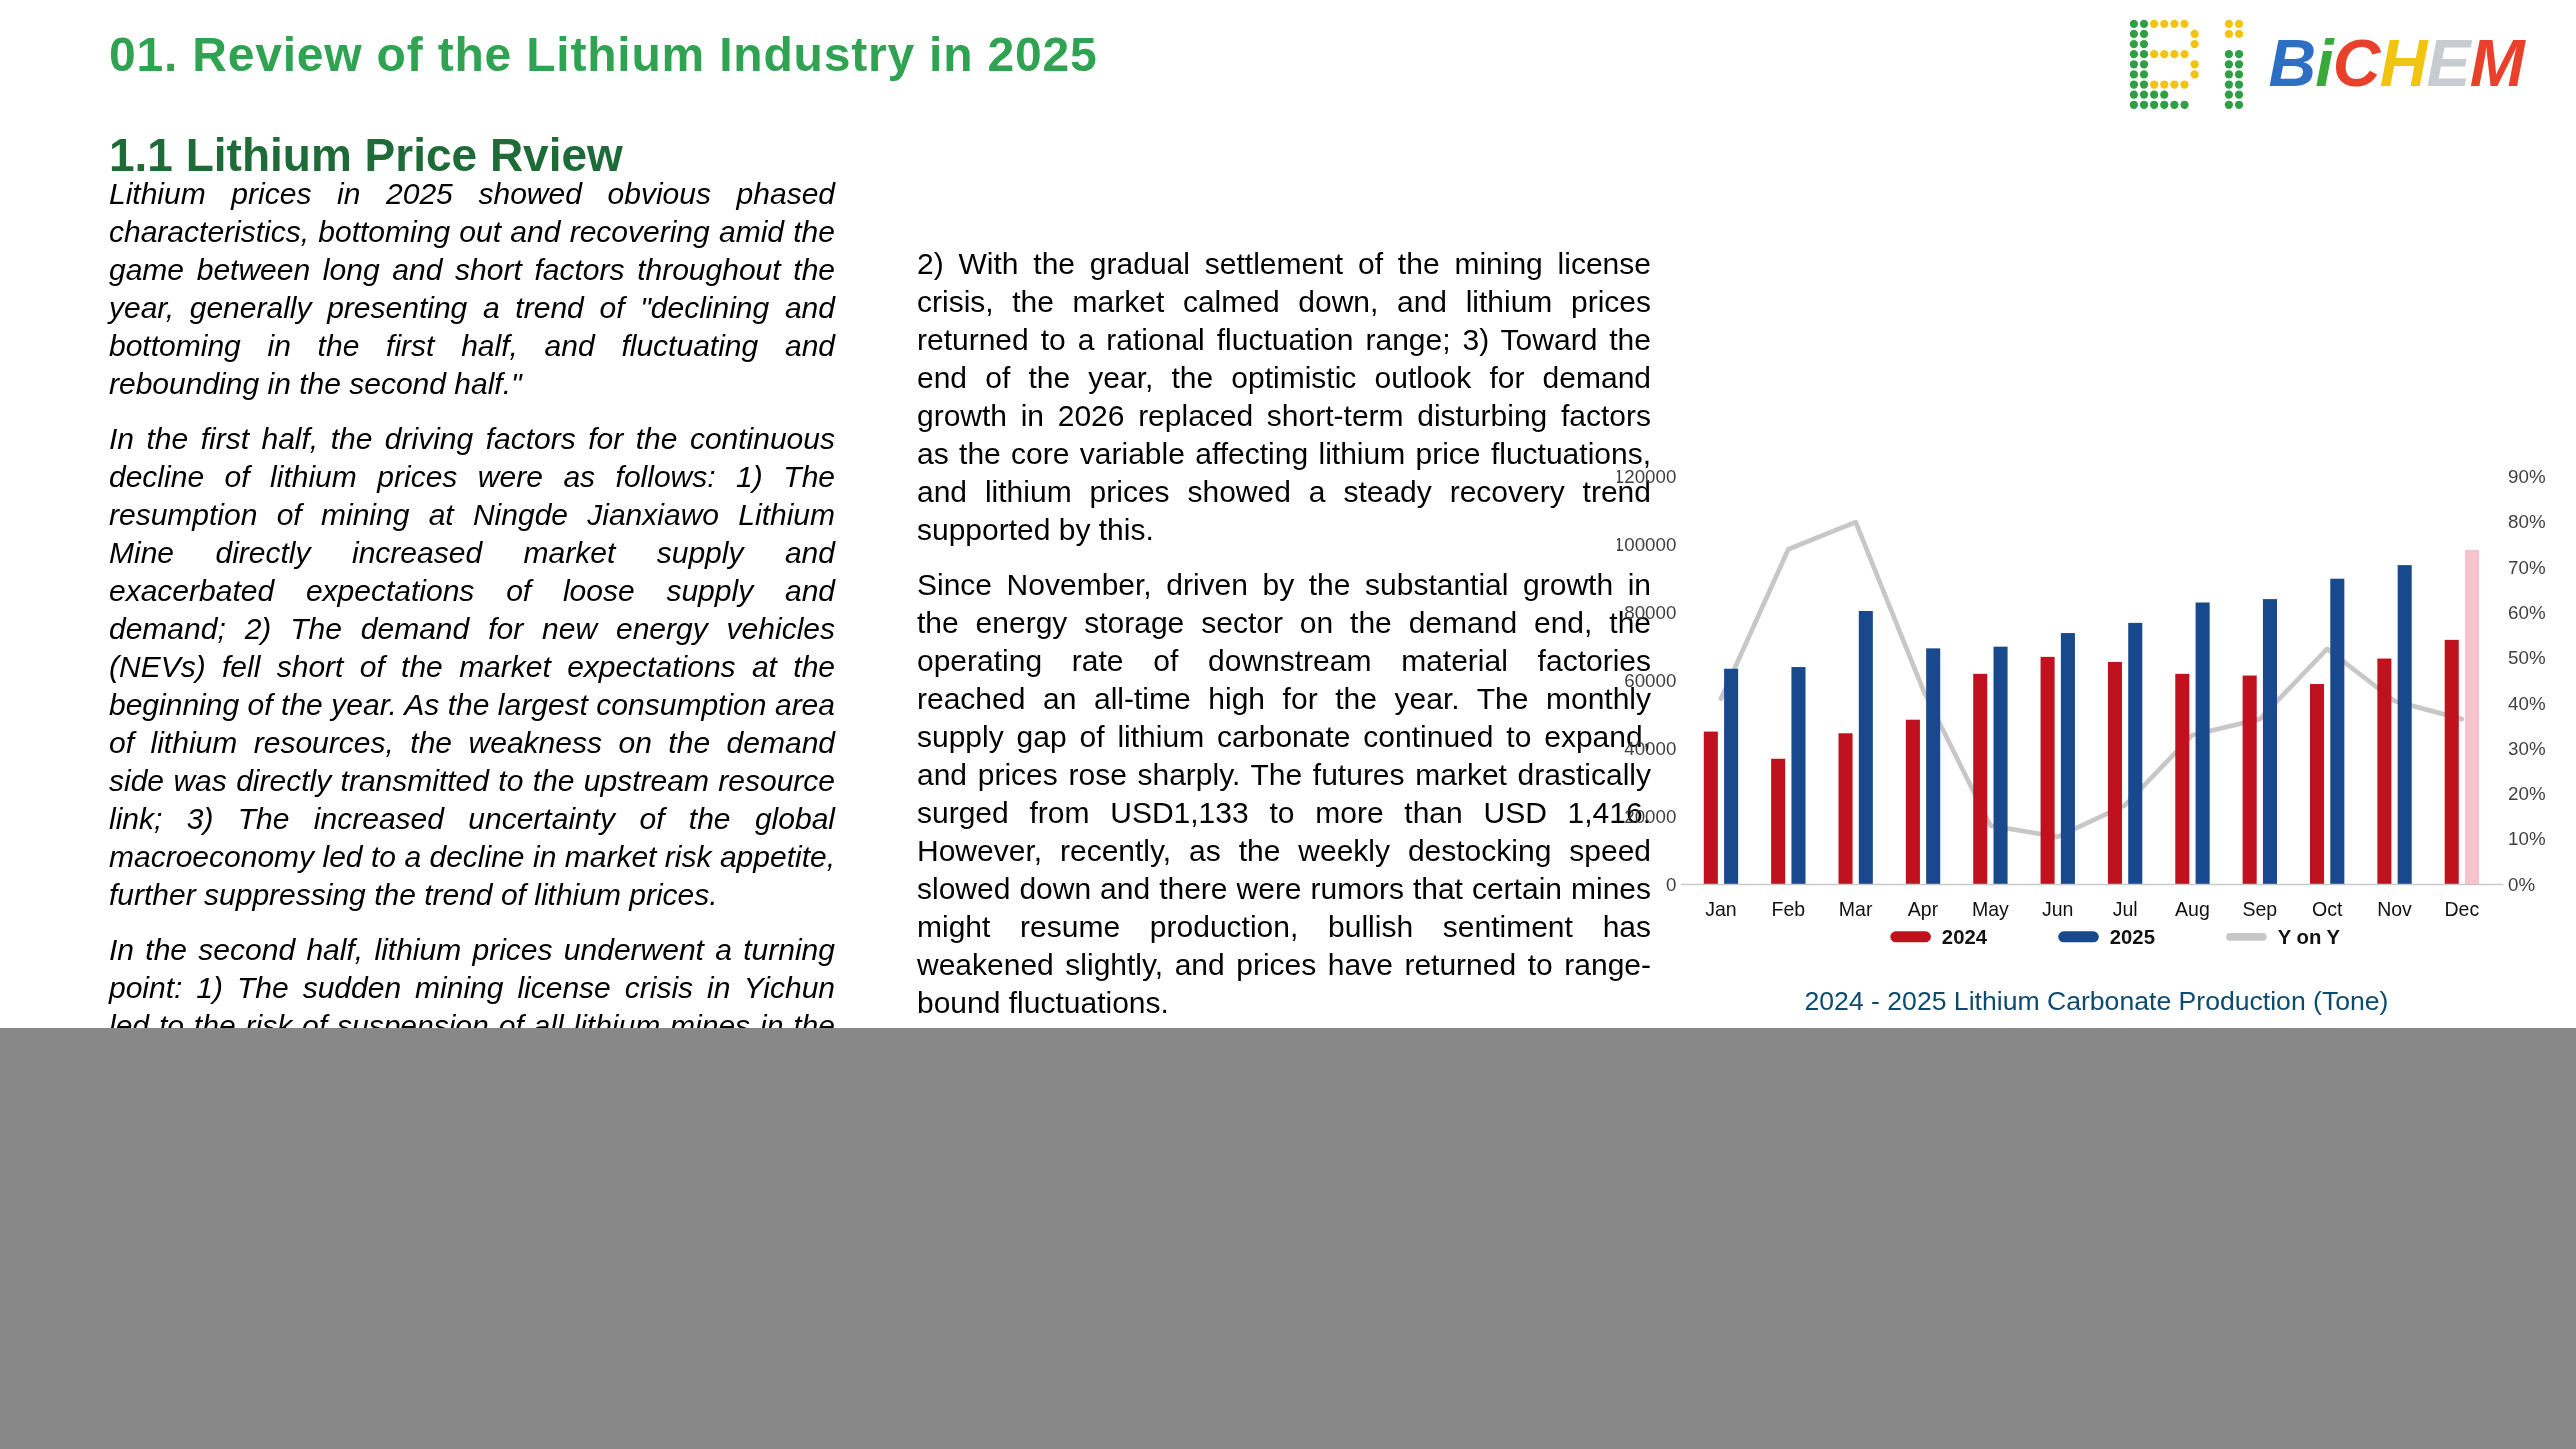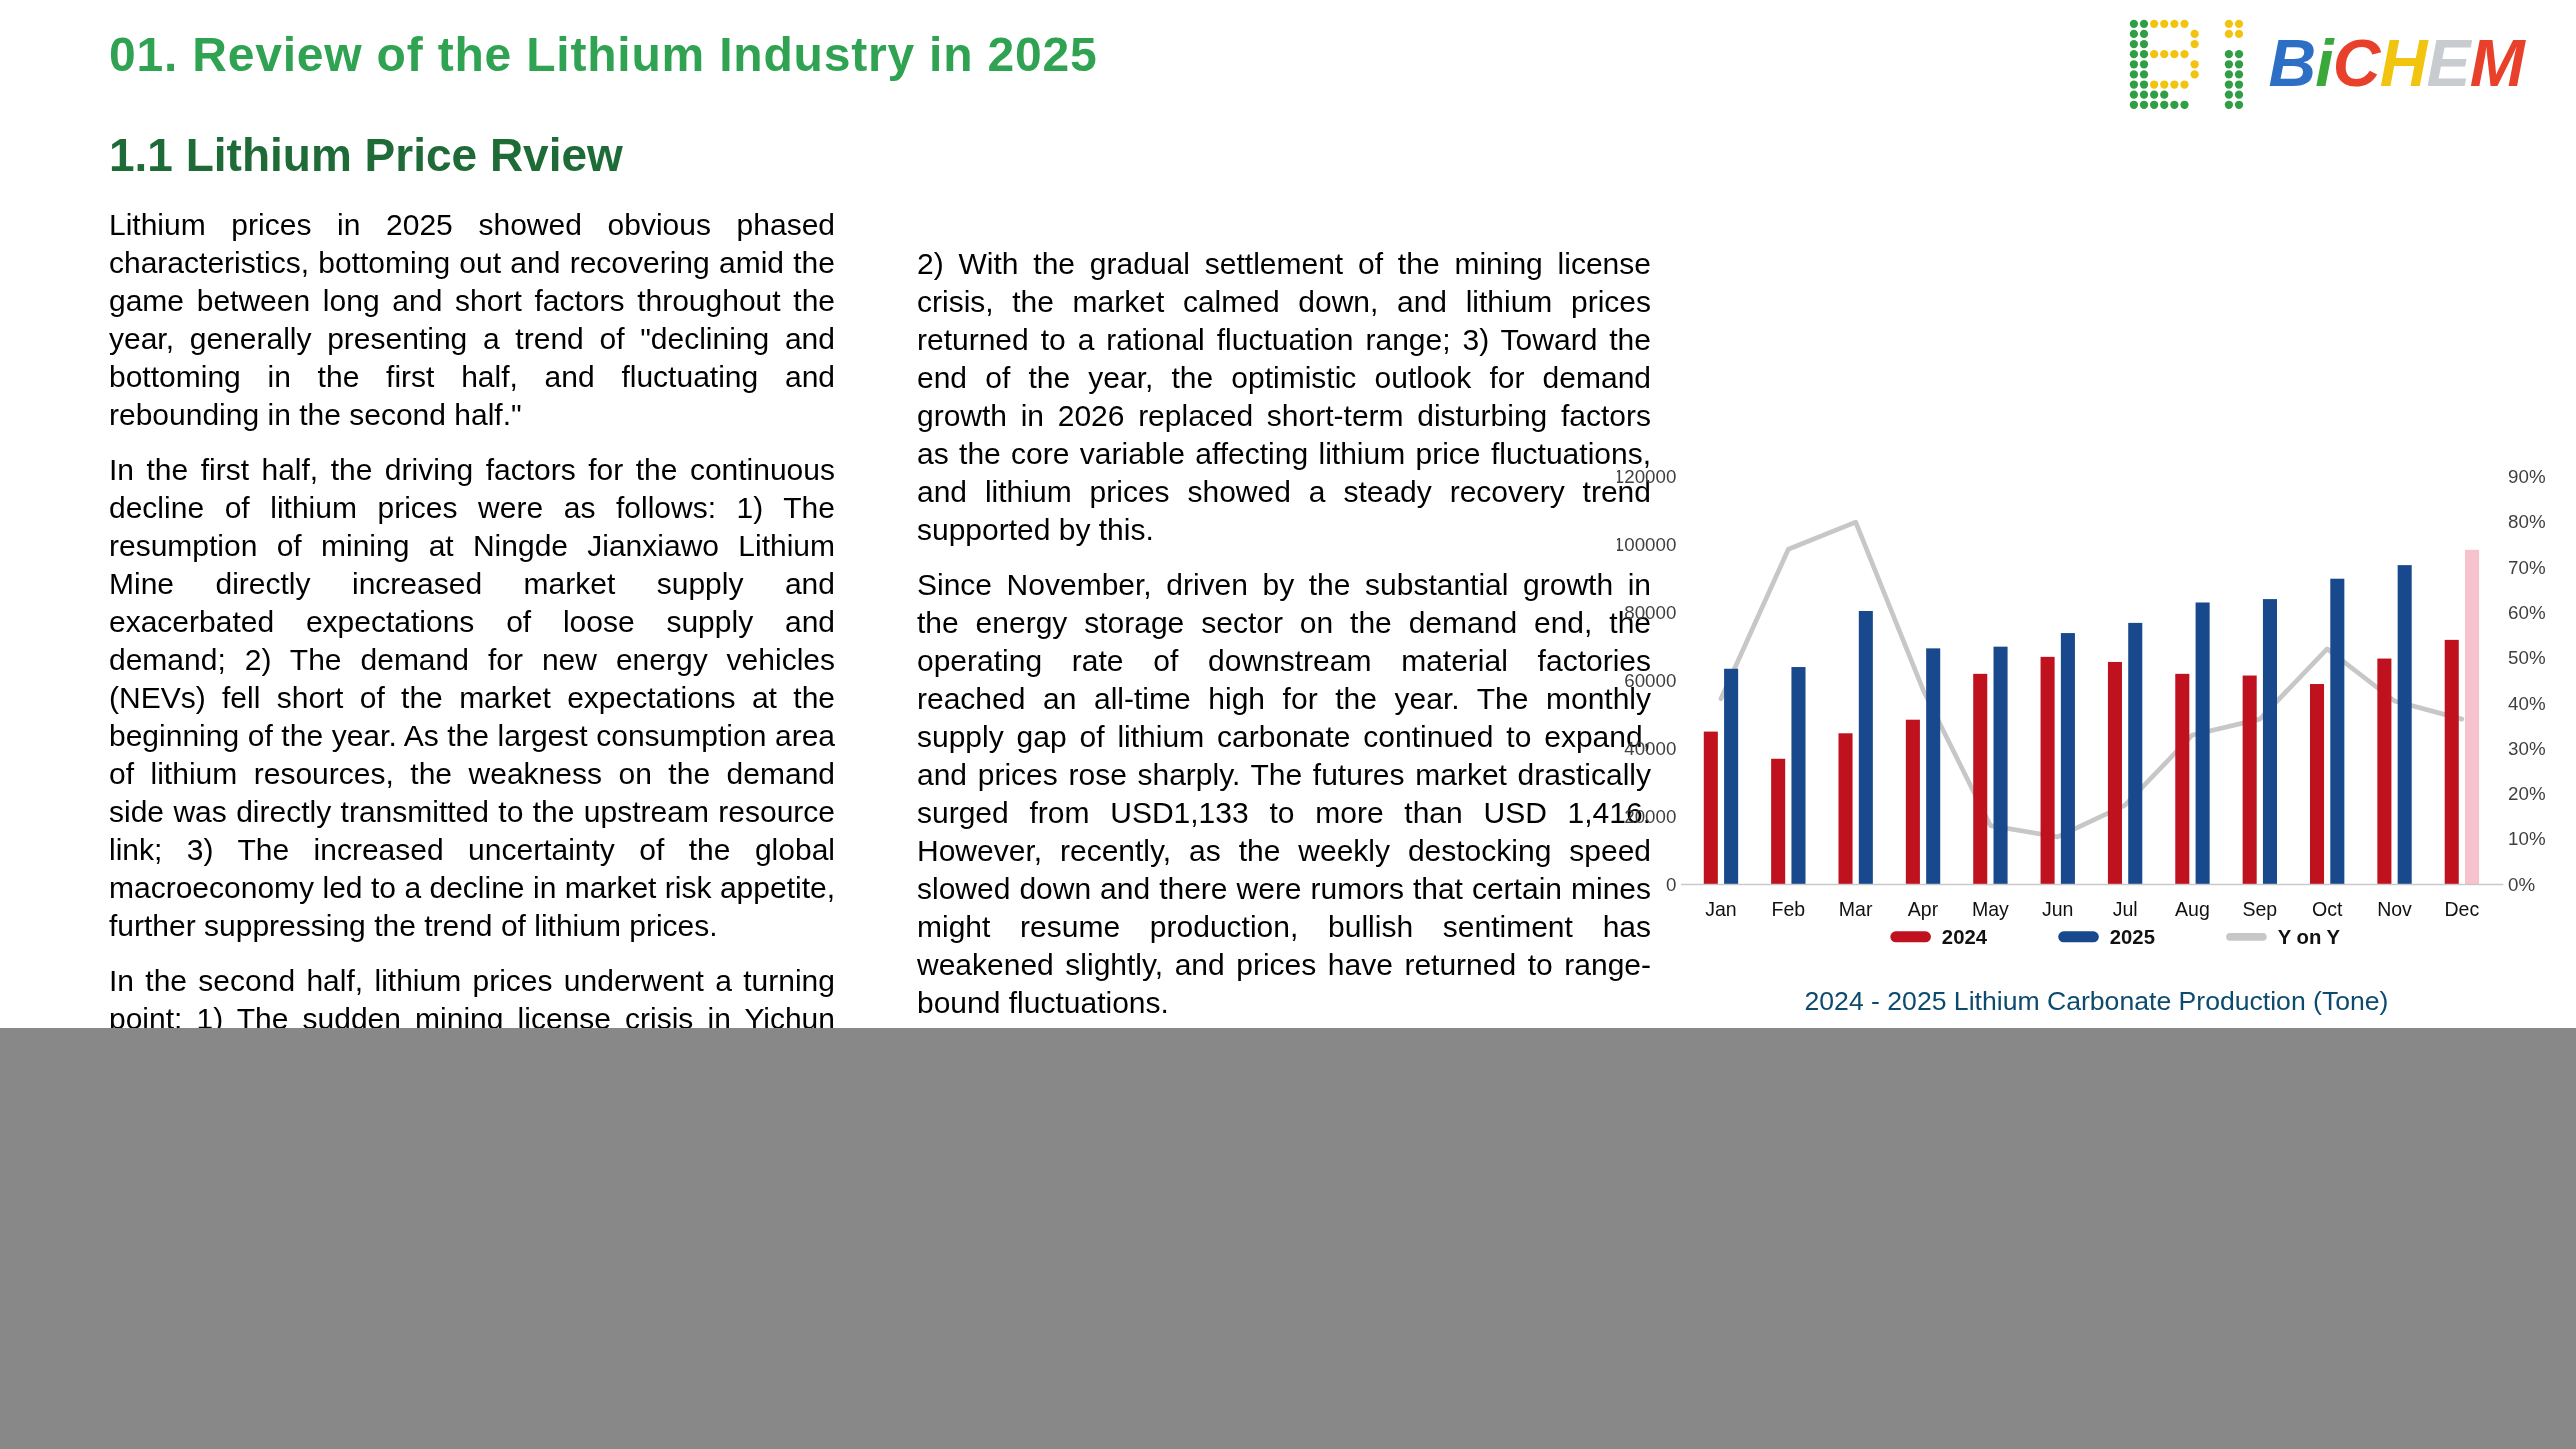--- a/index.html
+++ b/index.html
@@ -17,21 +17,21 @@
   .logo-wordmark{
     font-size:66px;font-weight:bold;font-style:italic;letter-spacing:-0.8px;
     display:flex;align-items:center;line-height:1;
   }
   .section-heading{
     position:absolute;left:109px;top:128px;margin:0;
     font-size:46px;font-weight:bold;color:#1E6B38;
   }
   .col{position:absolute;font-size:30px;line-height:38px;color:#000;text-align:justify;}
   .col p{margin:0 0 17px 0;}
-  .col1{left:109px;top:206px;width:726px;}
+  .col1{left:109px;top:175px;width:726px;font-style:italic;}
   .col2{left:881px;top:245px;width:734px;margin-left:36px;}
   .chart-wrap{position:absolute;left:1617px;top:433px;width:959px;}
   .chart-caption{
     margin-top:11px;text-align:center;font-size:26.6px;color:#0c4a6e;width:100%;
   }
   .page-footer{
     position:absolute;left:0;bottom:0;width:100%;height:105px;background:#34A457;
     display:flex;align-items:center;
   }
   .footer-label{color:#ffffff;font-size:29px;margin-left:109px;}

